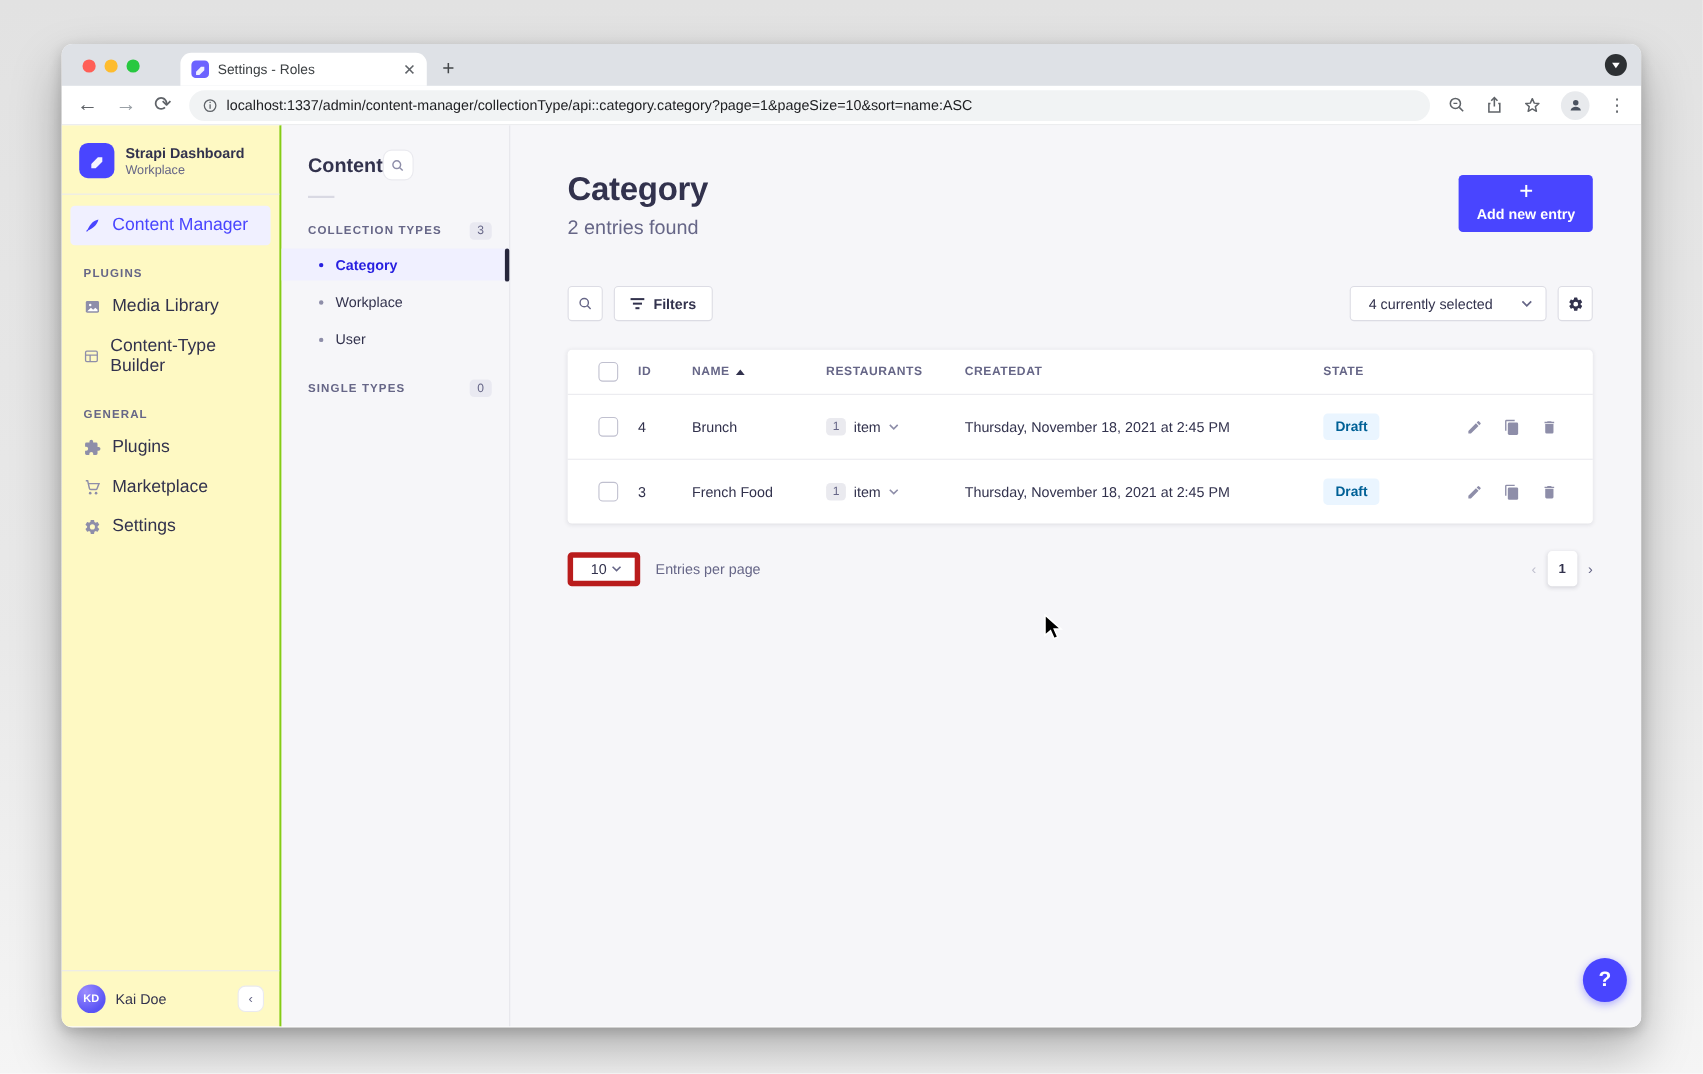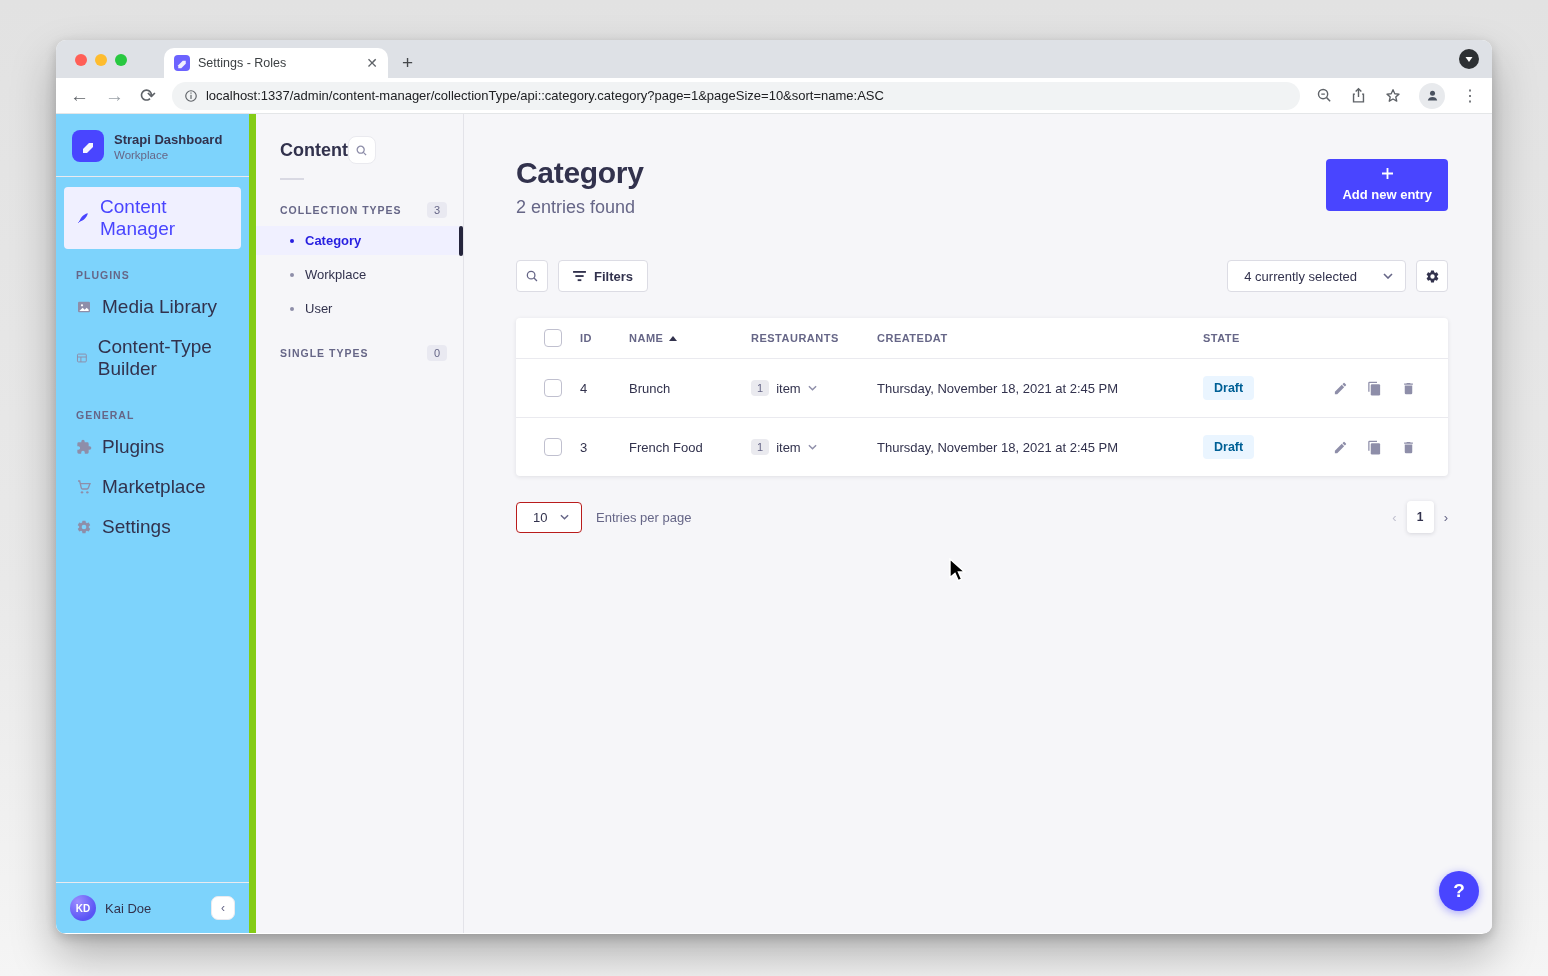--- a/index.html
+++ b/index.html
@@ -40,28 +40,28 @@
   .urlbar {
     flex:1; height:28px; background:#f1f3f4; border-radius:14px;
     display:flex; align-items:center; padding:0 12px; gap:8px; min-width:0;
   }
   .url-text { font-size:13px; color:#202124; white-space:nowrap; overflow:hidden; }
   .tb-icons { display:flex; align-items:center; gap:17px; }
   .avatar-chrome { width:26px; height:26px; border-radius:50%; background:#e8eaed; display:flex; align-items:center; justify-content:center; }
   .dots { color:#5f6368; font-size:16px; letter-spacing:0; }
   
   .app { display:flex; height:819px; background:#f6f6f9; }
-  .mainnav { width:200px; background:#7dd3fc; border-right:7px solid #84cc16; display:flex; flex-direction:column; }
+  .mainnav { width:200px; background:#fef9c3; border-right:2px solid #84cc16; display:flex; flex-direction:column; }
   .brand { display:flex; align-items:center; gap:10px; padding:16px 16px 14px; border-bottom:1px solid #eaeaef; }
   .brand-logo { width:32px; height:32px; border-radius:8px; background:#4945ff; display:flex; align-items:center; justify-content:center; }
   .brand-name { font-size:13px; font-weight:bold; color:#32324d; }
   .brand-sub { font-size:11.5px; color:#666687; margin-top:2px; }
   .nav-item {
     display:flex; align-items:center; gap:10px; padding:9px 12px; margin:0 8px;
-    border-radius:4px; font-size:19px; font-weight:500; color:#32324d;
+    border-radius:4px; font-size:16px; font-weight:500; color:#32324d;
   }
   .nav-item.active { background:#f0f0ff; color:#4945ff; margin-top:10px; }
   .nav-section { font-size:10.5px; font-weight:bold; letter-spacing:1px; color:#666687; padding:20px 20px 6px; }
   .nav-foot { margin-top:auto; border-top:1px solid #eaeaef; padding:12px 14px; display:flex; align-items:center; gap:9px; }
   .kd {
     width:26px; height:26px; border-radius:50%; color:#fff; font-size:10px; font-weight:bold;
     display:flex; align-items:center; justify-content:center;
     background:radial-gradient(circle at 30% 25%, #9b8cff 0%, #5a54f5 70%);
   }
   .foot-name { font-size:13px; color:#32324d; flex:1; }
@@ -114,21 +114,21 @@
   .tbody-row { height:59px; border-top:1px solid #eaeaef; }
   .checkbox { width:18px; height:18px; border:1px solid #c0c0cf; border-radius:4px; background:#fff; margin-left:28px; }
   .cell { font-size:13px; color:#32324d; }
   .rel-cell { display:flex; align-items:center; gap:7px; }
   .rel-badge { background:#eaeaef; border-radius:4px; padding:2px 6px; font-size:11px; color:#666687; }
   .state-badge { display:inline-block; background:#eaf5ff; color:#006096; font-size:12.5px; font-weight:bold; border-radius:4px; padding:5px 11px; }
   .row-actions { display:flex; align-items:center; gap:19px; }
   
   .pager { display:flex; align-items:center; justify-content:space-between; padding:0 44px 0 52px; margin-top:25px; }
   .pager-left { display:flex; align-items:center; gap:14px; }
-  .pp-select { background:#fff; border:1px solid #b91c1c; border-radius:4px; width:66px; height:31px; display:flex; align-items:center; justify-content:space-between; padding:0 12px 0 16px; font-size:13px; color:#32324d; }
+  .pp-select { background:#fff; border:5px solid #b91c1c; border-radius:4px; width:66px; height:31px; display:flex; align-items:center; justify-content:space-between; padding:0 12px 0 16px; font-size:13px; color:#32324d; }
   .pp-label { font-size:13px; color:#666687; }
   .pager-right { display:flex; align-items:center; gap:10px; }
   .page-num { background:#fff; border-radius:4px; box-shadow:0 1px 4px rgba(33,33,52,.15); width:27px; height:32px; display:flex; align-items:center; justify-content:center; font-size:12px; font-weight:bold; color:#32324d; }
   .chev { font-size:13px; }
   .chev.disabled { color:#c0c0cf; } .chev.on { color:#666687; }
   .help-fab {
     position:absolute; right:13px; bottom:22px; width:40px; height:40px; border-radius:50%;
     background:#4945ff; color:#fff; font-size:19px; font-weight:bold;
     display:flex; align-items:center; justify-content:center; box-shadow:0 2px 8px rgba(73,69,255,.45);
   }

